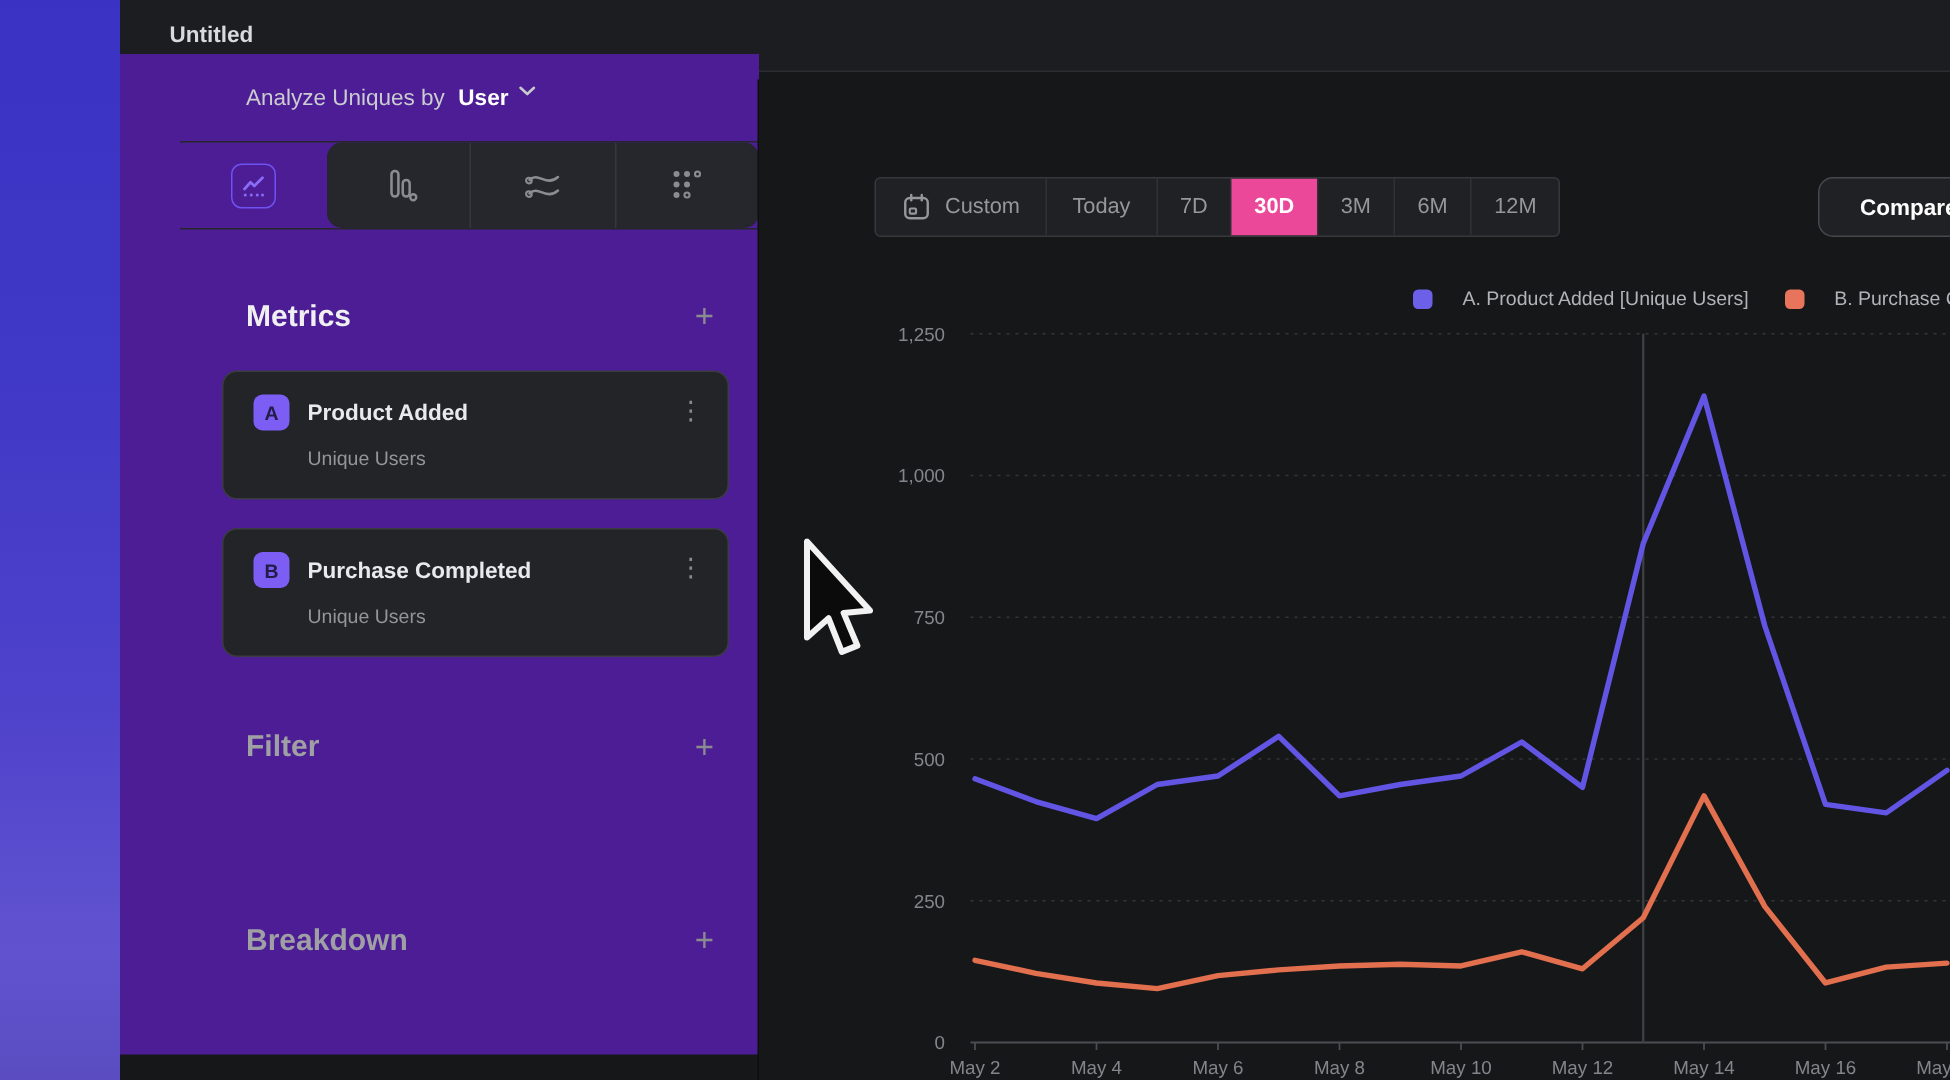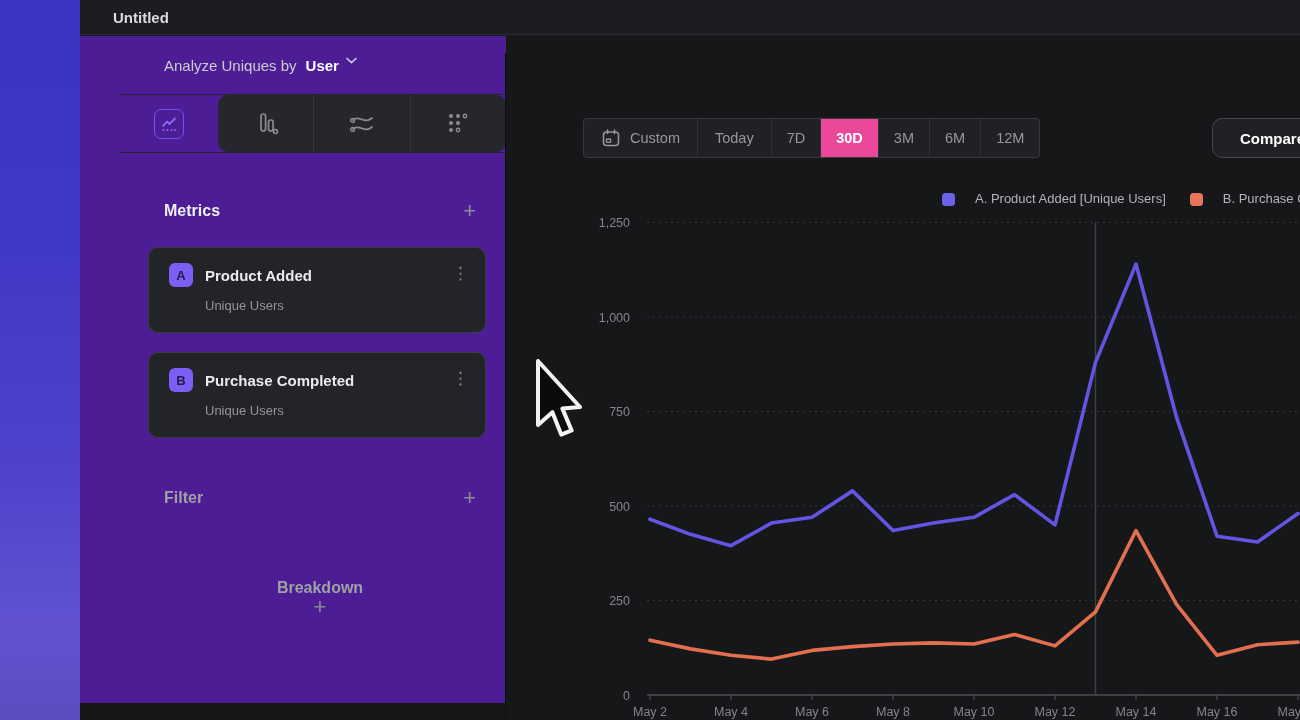--- a/index.html
+++ b/index.html
@@ -6,21 +6,21 @@
   html,body { width:1300px; height:720px; overflow:hidden; }
   body {
     position:relative; background:#161719;
     font-family:"Liberation Sans", sans-serif;
     -webkit-font-smoothing:antialiased; color:#e8e9ea;
   }
   
   .gradient-strip { position:absolute; left:0; top:0; width:80px; height:720px;
     background:linear-gradient(180deg,#3a32c2 0%, #4038c6 35%, #4e42cb 65%, #6153cf 88%, #5a4cc0 100%); }
   
-  .app-header { position:absolute; left:80px; top:0; width:1220px; height:35px;
+  .app-header { position:absolute; left:80px; top:0; width:1220px; height:48px;
     background:#1c1d20; border-bottom:1px solid #2c2d31; display:flex; align-items:center; }
   .app-title { margin-left:33px; font-size:15px; font-weight:600; color:#d9dadc; }
   
   .sidebar { position:absolute; left:80px; top:36px; width:426px; height:667px; background:#4c1d95;padding-left:40px; }
   .analyze-row { height:59px; display:flex; align-items:center; padding-left:44px;
     border-bottom:1px solid #26272b; }
   .analyze-label { font-size:15px; color:#cbccd0; }
   .analyze-dd { display:flex; align-items:flex-start; gap:7px; margin-left:9px; cursor:pointer; }
   .analyze-value { font-size:15px; font-weight:700; color:#ffffff; }
   
@@ -28,35 +28,35 @@
   .tab-first { width:108px; display:flex; align-items:center; justify-content:center; }
   .sel-box { width:30px; height:30px; border:1.6px solid #6f53f2; border-radius:7px;
     display:flex; align-items:center; justify-content:center; }
   .tab-group { width:318px; background:#26272c; border-radius:10px; display:flex; overflow:hidden; }
   .tab-item { flex:1; display:flex; align-items:center; justify-content:center; }
   .tab-item + .tab-item { border-left:1px solid #36373b; }
   
   .section-head { display:flex; align-items:center; justify-content:space-between;
     padding:0 30px 0 44px; height:20px; }
   .metrics-head { margin-top:48px; }
-  .head-title { font-size:16px; font-weight:700; color:#f0f0f2;text-align:center; }
+  .head-title { font-size:20px; font-weight:700; color:#f0f0f2;text-align:center; }
   .head-title.dim { color:#9fa0a4; font-weight:600; }
   .plus-btn { font-size:22px; font-weight:300; color:#8a8b90; line-height:20px; cursor:pointer; }
   .cards { margin-top:26px; display:flex; flex-direction:column; gap:19px; padding:0 20px 0 28px; }
   .metric-card { height:86px; background:#232428; border:1px solid #3b3c40; border-radius:10px;
     padding:15px 18px 0 20px; position:relative; cursor:pointer; }
   .card-top { display:flex; align-items:center; gap:12px; }
   .badge { width:24px; height:24px; border-radius:6px; background:#7d5ef5; color:#221d47;
     font-size:13px; font-weight:700; display:flex; align-items:center; justify-content:center; }
   .card-title { font-size:15px; font-weight:600; color:#e9eaec; }
   .card-sub { margin:11px 0 0 36px; font-size:13px; color:#94959a; }
   .kebab { position:absolute; right:16px; top:18px; font-size:17px; color:#8a8b8f;
     letter-spacing:0; cursor:pointer; line-height:16px; }
   .filter-head { margin-top:50px; }
-  .breakdown-head { margin-top:71px;flex-direction:column; }
+  .breakdown-head { margin-top:109px; }
   
   .main { position:absolute; left:506px; top:53px; width:794px; height:667px;
     background:#161719; overflow:hidden; }
   .v-divider { position:absolute; left:505px; top:53px; width:1px; height:667px; background:#0d0e10; }
   
   .timerange { position:absolute; left:77px; top:65px; height:40px; display:inline-flex;
     border:1px solid #37383c; border-radius:4px; background:#202124; overflow:hidden; align-items:stretch; }
   .tr-btn { display:flex; align-items:center; gap:9px; padding:0 17px; font-size:14.5px;
     color:#96979b; background:transparent; border:none; cursor:pointer; white-space:nowrap;
     font-family:inherit; }

